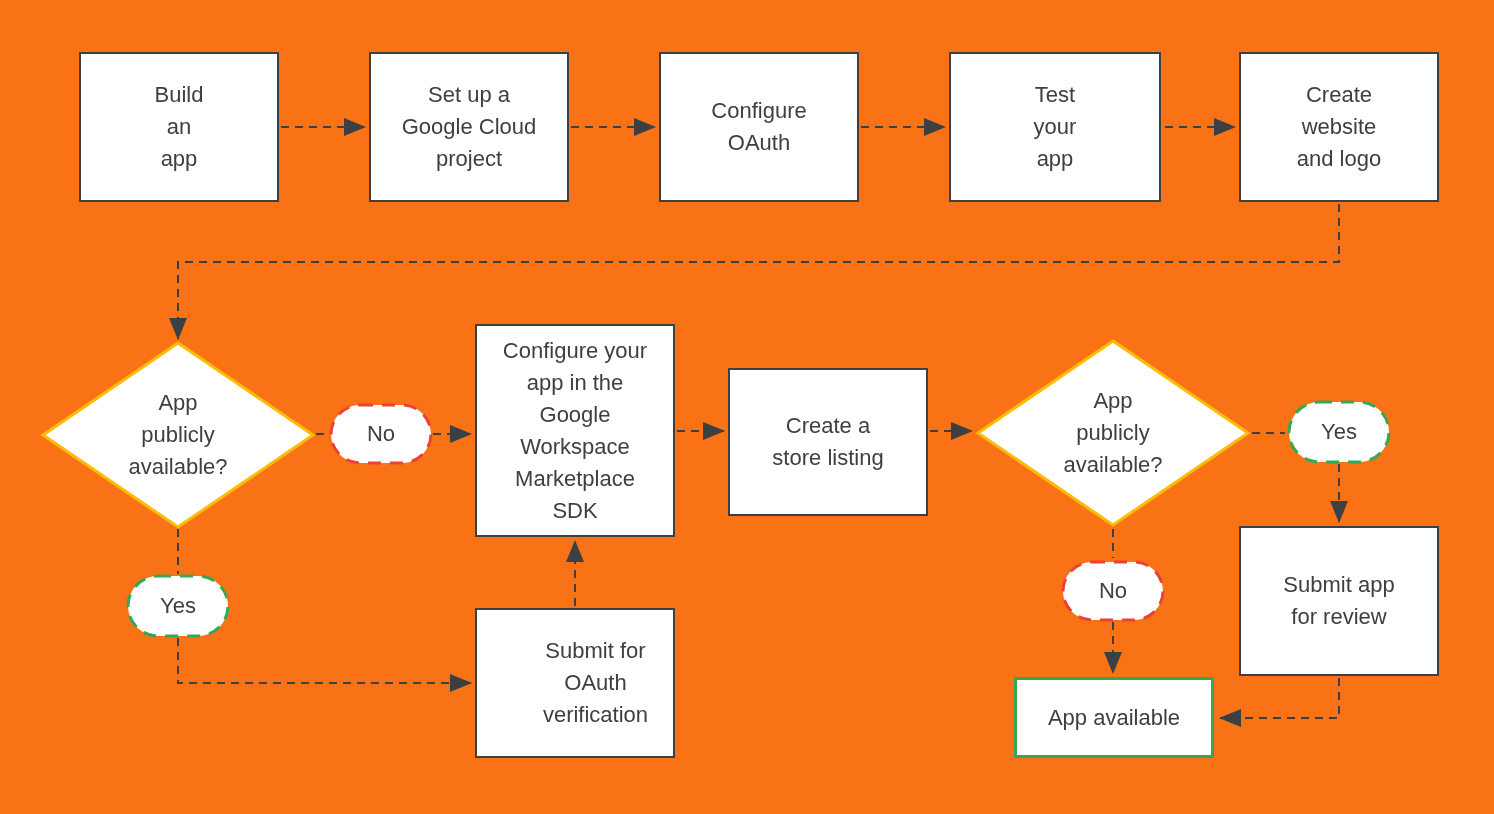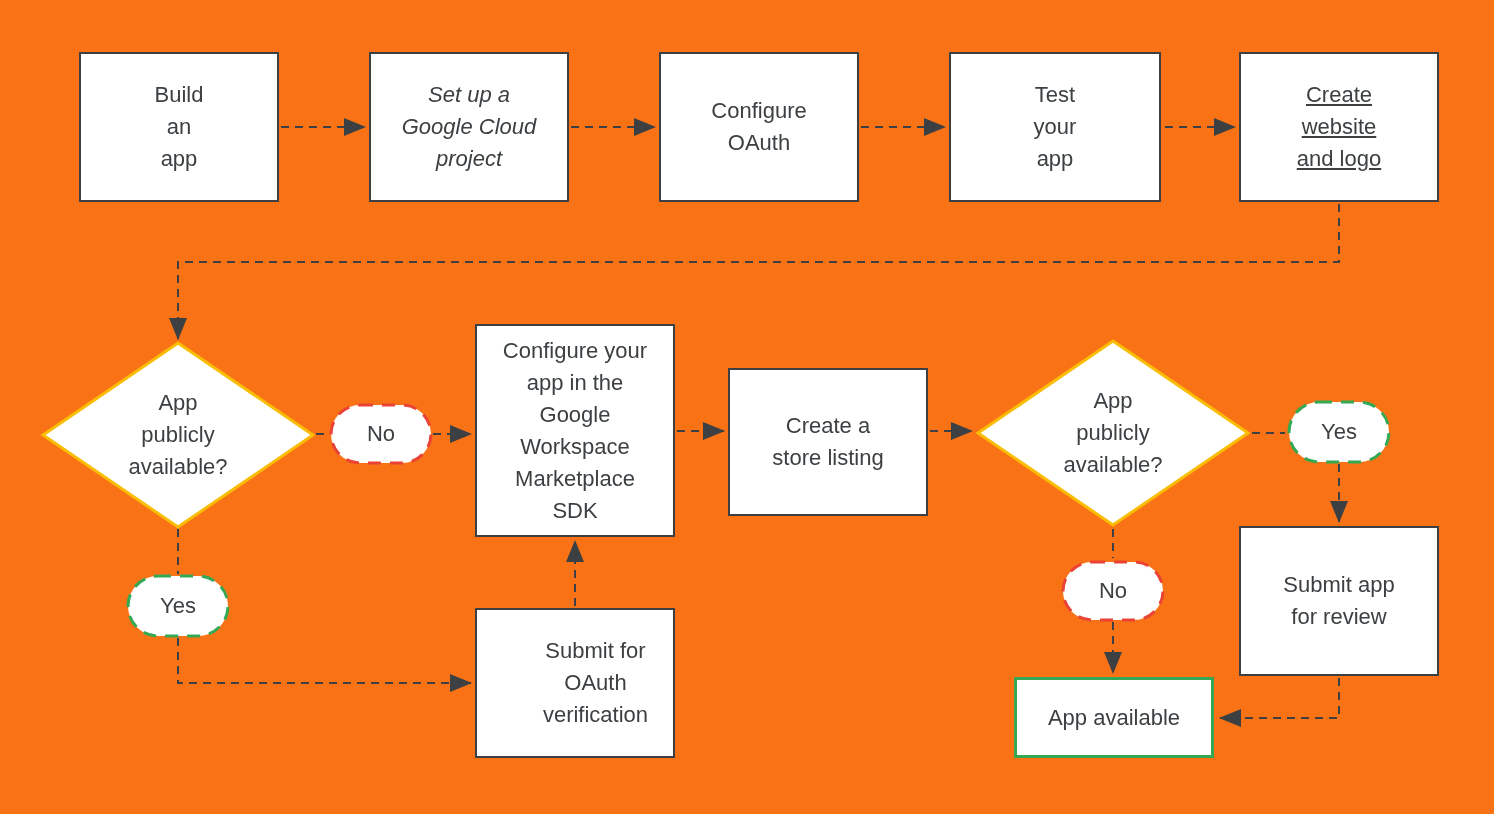--- a/index.html
+++ b/index.html
@@ -110,35 +110,35 @@
     <rect class="oval yes" x="128" y="576" width="100" height="60" rx="30"></rect>
     <rect class="oval yes" x="1289" y="402" width="100" height="60" rx="30"></rect>
     <rect class="oval no" x="1063" y="562" width="100" height="58" rx="29"></rect>
   </svg>
 
   <div class="box" style="left:79px; top:52px; width:200px; height:150px;">
     <span class="lbl">Build
 an
 app</span>
   </div>
-  <div class="box" style="left:369px; top:52px; width:200px; height:150px;font-style:italic;">
+  <div class="box" style="left:369px; top:52px; width:200px; height:150px;">
     <span class="lbl">Set up a
 Google Cloud
 project</span>
   </div>
   <div class="box" style="left:659px; top:52px; width:200px; height:150px;">
     <span class="lbl">Configure
 OAuth</span>
   </div>
   <div class="box" style="left:949px; top:52px; width:212px; height:150px;">
     <span class="lbl">Test
 your
 app</span>
   </div>
-  <div class="box" style="left:1239px; top:52px; width:200px; height:150px;text-decoration:underline;">
+  <div class="box" style="left:1239px; top:52px; width:200px; height:150px;">
     <span class="lbl">Create
 website
 and logo</span>
   </div>
 
   <div class="box" style="left:475px; top:324px; width:200px; height:213px;">
     <span class="lbl">Configure your
 app in the
 Google
 Workspace

